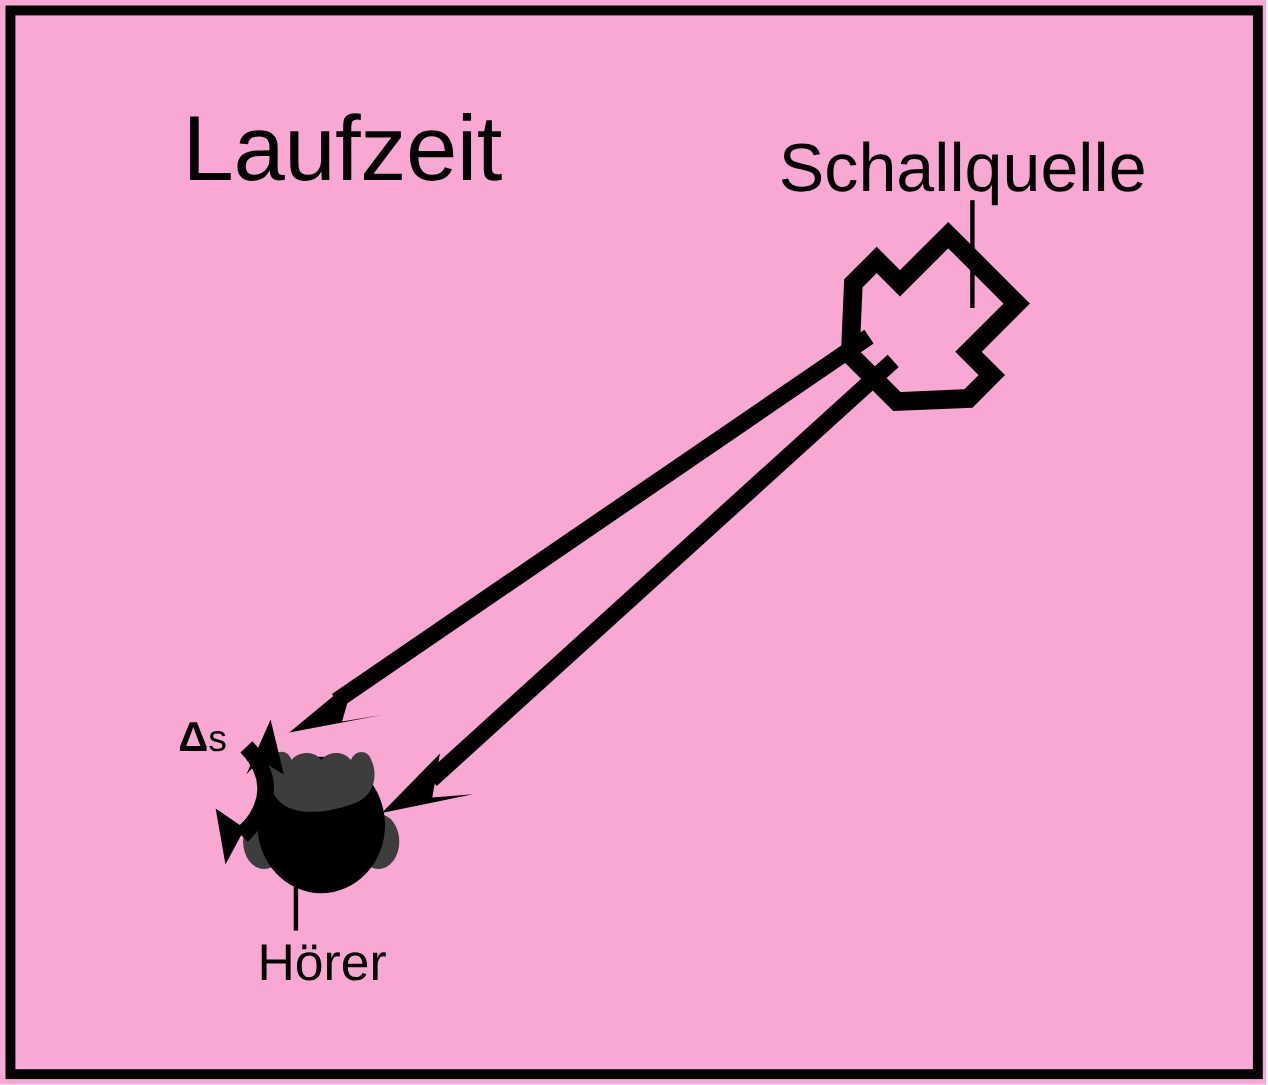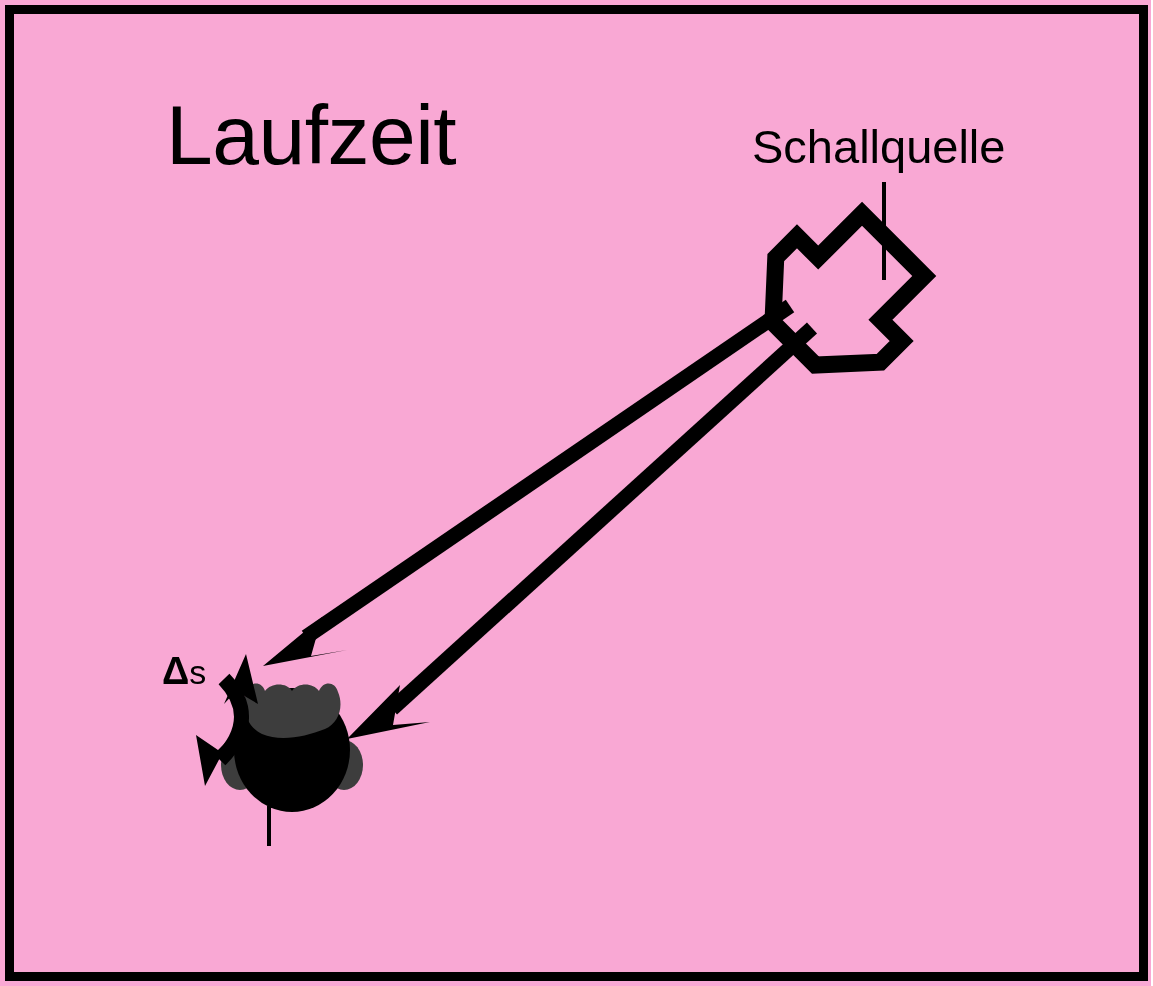--- a/index.html
+++ b/index.html
@@ -39,23 +39,23 @@
     white-space: nowrap;
     line-height: 1;
   }
   #title-label {
     left: 166px;
     top: 93px;
     font-size: 84px;
     letter-spacing: -0.5px;
   }
   #source-label {
-    left: 752px;
+    left: 708px;
     top: 123px;
-    font-size: 47px;
+    font-size: 62px;
   }
   #listener-label {
     left: 234px;
     top: 851px;
     font-size: 47px;
   }
   #delta-label {
     left: 162px;
     top: 652px;
     font-size: 38px;
@@ -122,16 +122,17 @@
 
       <path d="M 205 786 L 196 735 L 218 750 L 231 737 Z" fill="#000000"></path>
     </g>
 
   </svg>
 
   <div class="lbl" id="title-label">Laufzeit</div>
 
   <div class="lbl" id="source-label">Schallquelle</div>
 
+  <div class="lbl" id="listener-label">Hörer</div>
 
   <div class="lbl" id="delta-label"><span class="sym">Δ</span><span class="sub">s</span></div>
 
 </div>
 
 </body></html>

